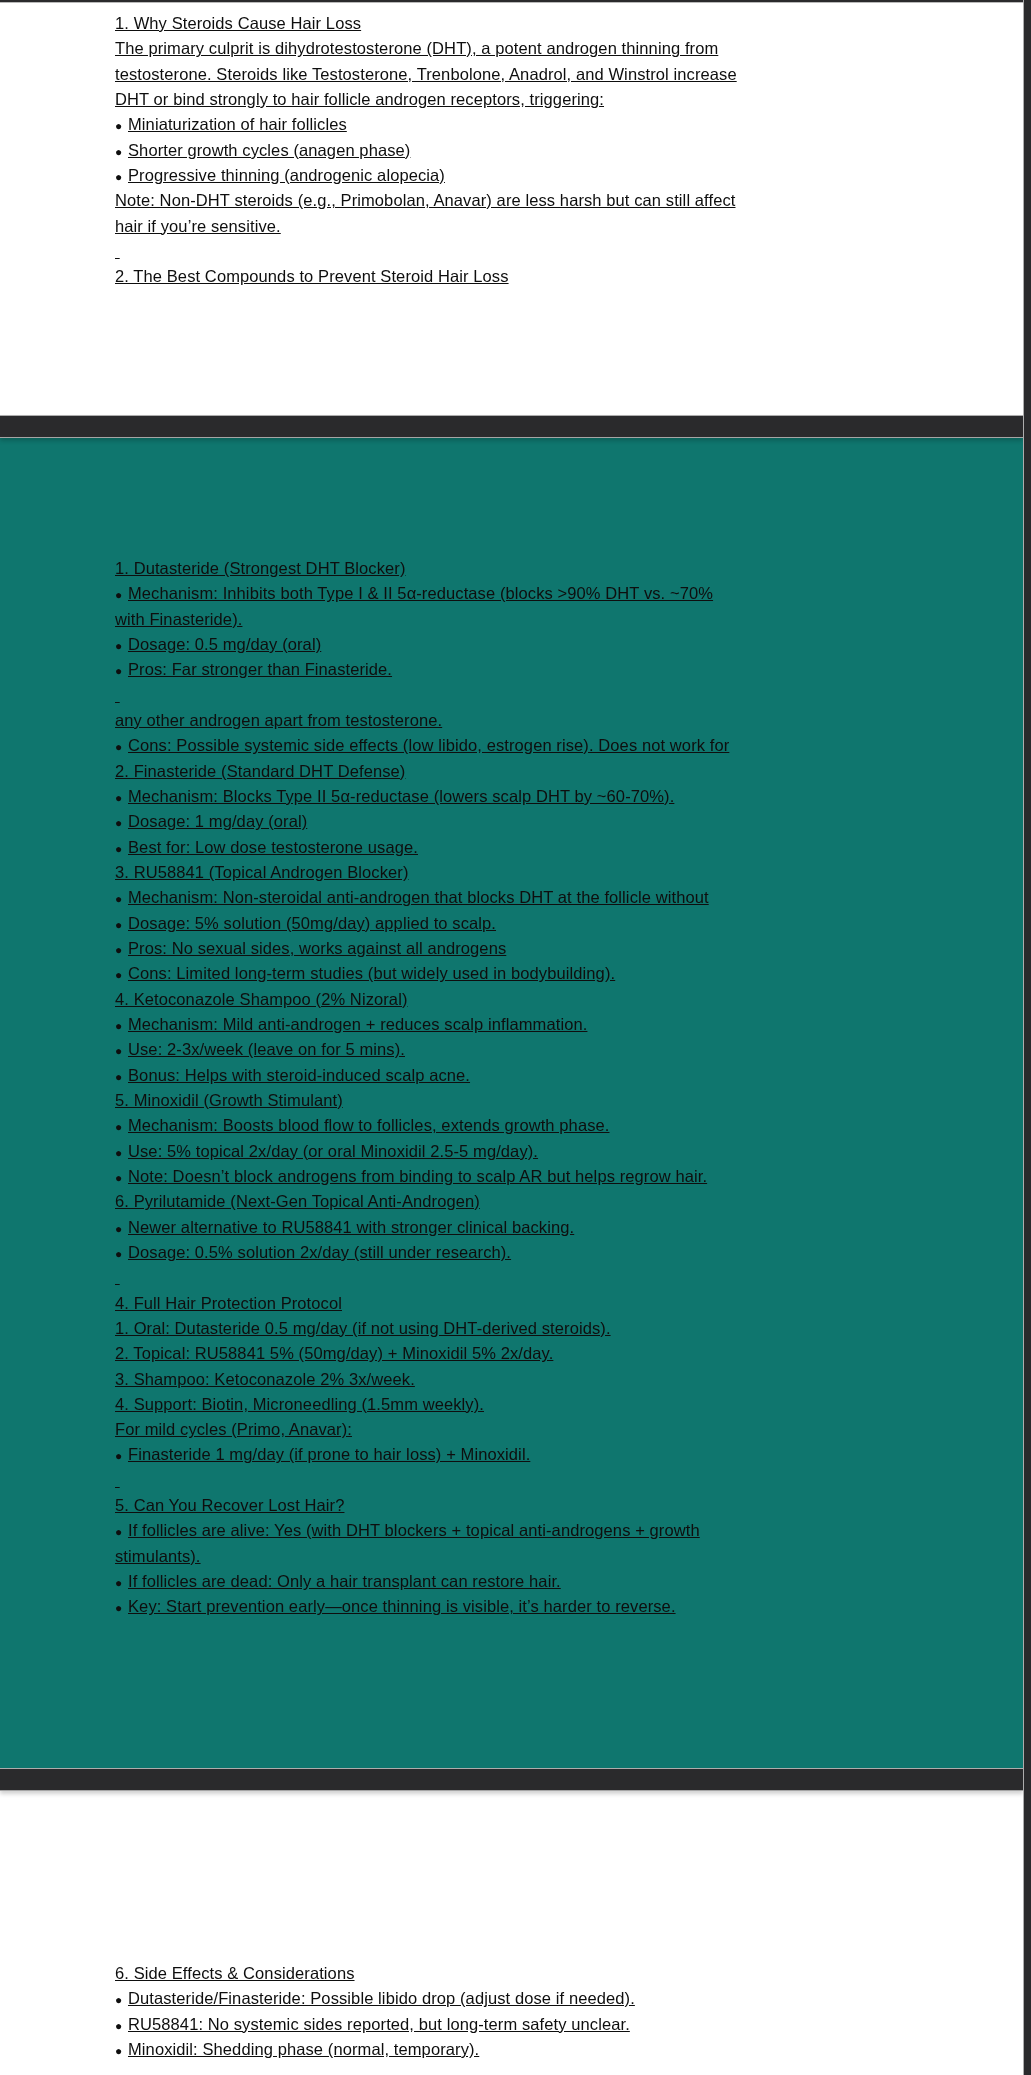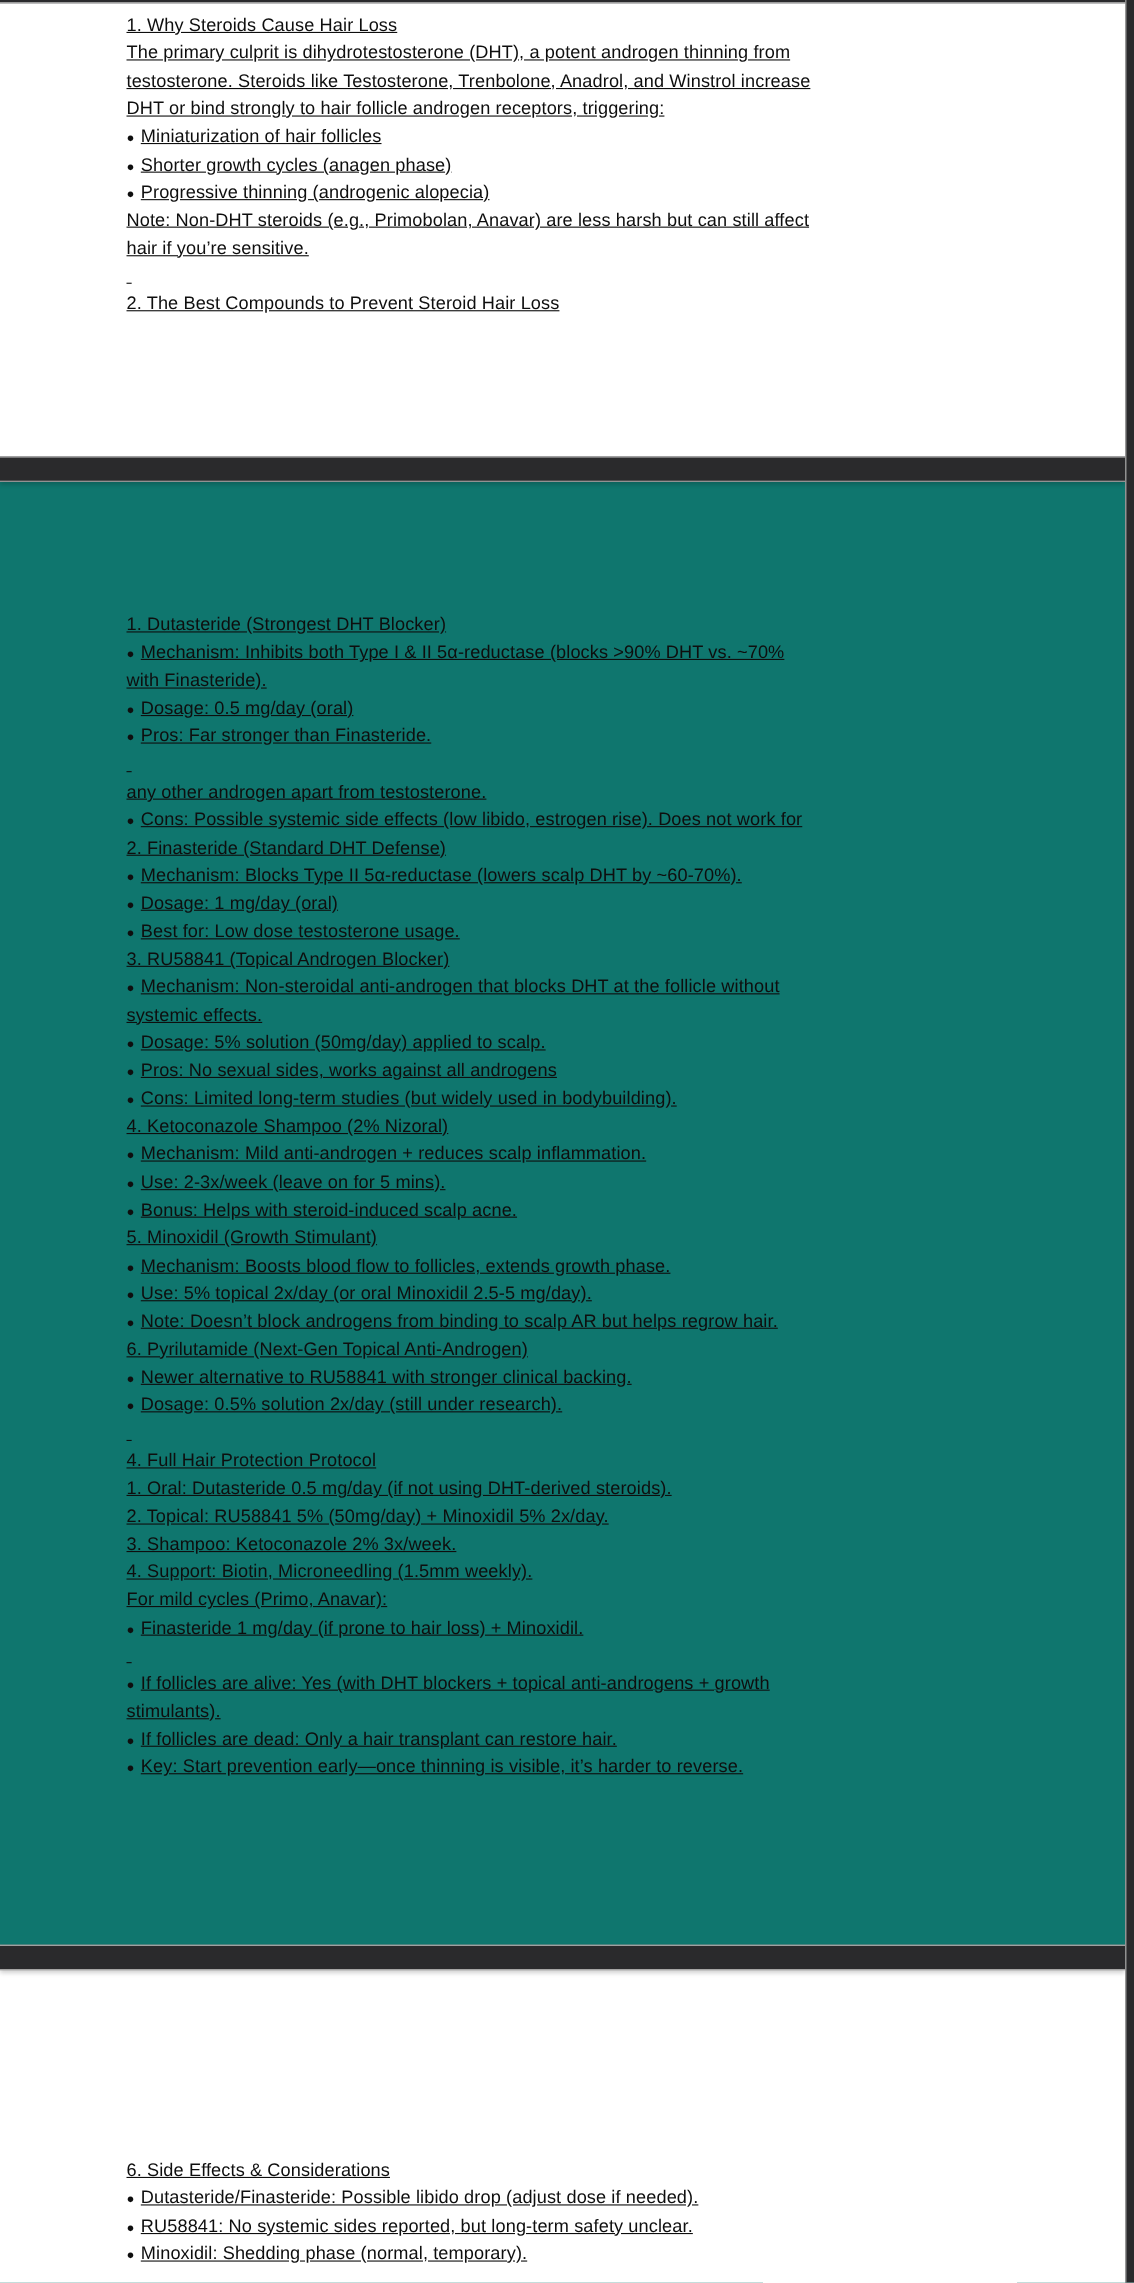--- a/index.html
+++ b/index.html
@@ -29,21 +29,21 @@
     border-bottom: 1px solid #a5a5a5;
     box-shadow: 0 3px 4px rgba(0,0,0,0.18);
   }
   .gap-1 { top: 415px; }
   .gap-2 { top: 1768px; }
 
   
   .page { position: absolute; left: 0; width: 1023px; background: #ffffff; }
   .page-1 { top: 3px;    height: 412px; }
   .page-2 { top: 438px;  height: 1330px; }
-  .page-3 { top: 1791px; height: 284px; }
+  .page-3 { top: 1791px; height: 284px; border-radius: 11px; }
 
   
   .page-text {
     position: absolute;
     left: 115px;
     right: 200px;
     font-size: 16.5px;
     color: #0e0e0e;
     letter-spacing: 0.1px;
     text-decoration: underline;
@@ -94,21 +94,20 @@
         <div class="line"><span class="bullet">●</span>Pros: Far stronger than Finasteride.</div>
         <div class="line">&nbsp;</div>
         <div class="line">any other androgen apart from testosterone.</div>
         <div class="line"><span class="bullet">●</span>Cons: Possible systemic side effects (low libido, estrogen rise). Does not work for</div>
         <div class="line">2. Finasteride (Standard DHT Defense)</div>
         <div class="line"><span class="bullet">●</span>Mechanism: Blocks Type II 5α-reductase (lowers scalp DHT by ~60-70%).</div>
         <div class="line"><span class="bullet">●</span>Dosage: 1 mg/day (oral)</div>
         <div class="line"><span class="bullet">●</span>Best for: Low dose testosterone usage.</div>
         <div class="line">3. RU58841 (Topical Androgen Blocker)</div>
         <div class="line"><span class="bullet">●</span>Mechanism: Non-steroidal anti-androgen that blocks DHT at the follicle without</div>
-        <div class="line">systemic effects.</div>
         <div class="line"><span class="bullet">●</span>Dosage: 5% solution (50mg/day) applied to scalp.</div>
         <div class="line"><span class="bullet">●</span>Pros: No sexual sides, works against all androgens</div>
         <div class="line"><span class="bullet">●</span>Cons: Limited long-term studies (but widely used in bodybuilding).</div>
         <div class="line">4. Ketoconazole Shampoo (2% Nizoral)</div>
         <div class="line"><span class="bullet">●</span>Mechanism: Mild anti-androgen + reduces scalp inflammation.</div>
         <div class="line"><span class="bullet">●</span>Use: 2-3x/week (leave on for 5 mins).</div>
         <div class="line"><span class="bullet">●</span>Bonus: Helps with steroid-induced scalp acne.</div>
         <div class="line">5. Minoxidil (Growth Stimulant)</div>
         <div class="line"><span class="bullet">●</span>Mechanism: Boosts blood flow to follicles, extends growth phase.</div>
         <div class="line"><span class="bullet">●</span>Use: 5% topical 2x/day (or oral Minoxidil 2.5-5 mg/day).</div>
@@ -118,20 +117,21 @@
         <div class="line"><span class="bullet">●</span>Dosage: 0.5% solution 2x/day (still under research).</div>
         <div class="line">&nbsp;</div>
         <div class="line">4. Full Hair Protection Protocol</div>
         <div class="line">1. Oral: Dutasteride 0.5 mg/day (if not using DHT-derived steroids).</div>
         <div class="line">2. Topical: RU58841 5% (50mg/day) + Minoxidil 5% 2x/day.</div>
         <div class="line">3. Shampoo: Ketoconazole 2% 3x/week.</div>
         <div class="line">4. Support: Biotin, Microneedling (1.5mm weekly).</div>
         <div class="line">For mild cycles (Primo, Anavar):</div>
         <div class="line"><span class="bullet">●</span>Finasteride 1 mg/day (if prone to hair loss) + Minoxidil.</div>
         <div class="line">&nbsp;</div>
+        <div class="line">5. Can You Recover Lost Hair?</div>
         <div class="line"><span class="bullet">●</span>If follicles are alive: Yes (with DHT blockers + topical anti-androgens + growth</div>
         <div class="line">stimulants).</div>
         <div class="line"><span class="bullet">●</span>If follicles are dead: Only a hair transplant can restore hair.</div>
         <div class="line"><span class="bullet">●</span>Key: Start prevention early—once thinning is visible, it’s harder to reverse.</div>
       </div>
   </div>
 
   <div class="page page-3" style="background-color: rgb(255, 255, 255);">
     <div class="page-text pt-3" style="color: rgb(14, 14, 14);">
         <div class="line">6. Side Effects &amp; Considerations</div>

